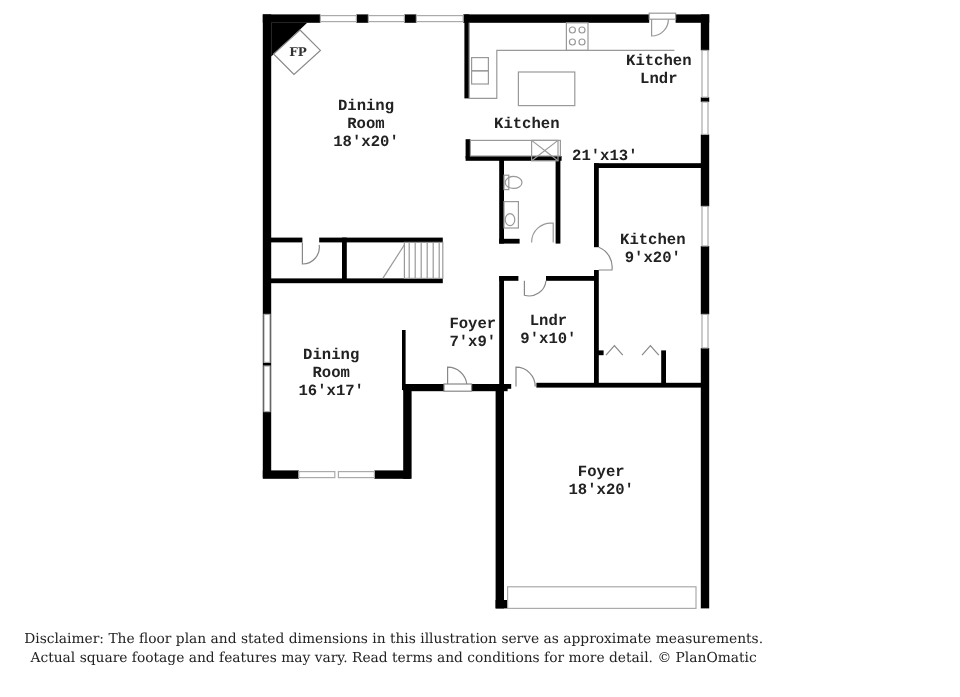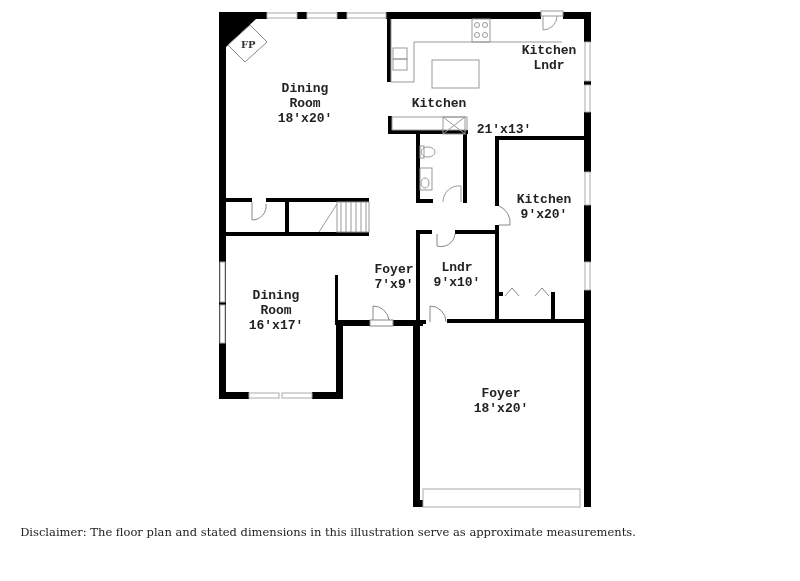--- a/index.html
+++ b/index.html
@@ -201,13 +201,14 @@
   <div>16'x17'</div>
 </div>
 
 <div class="room-label" style="left:501px; top:386px;">
   <div>Foyer</div>
   <div>18'x20'</div>
 </div>
 
 <div class="disclaimer">
   <div>Disclaimer: The floor plan and stated dimensions in this illustration serve as approximate measurements.</div>
+  <div>Actual square footage and features may vary. Read terms and conditions for more detail. © PlanOmatic</div>
 </div>
 
 </body></html>

